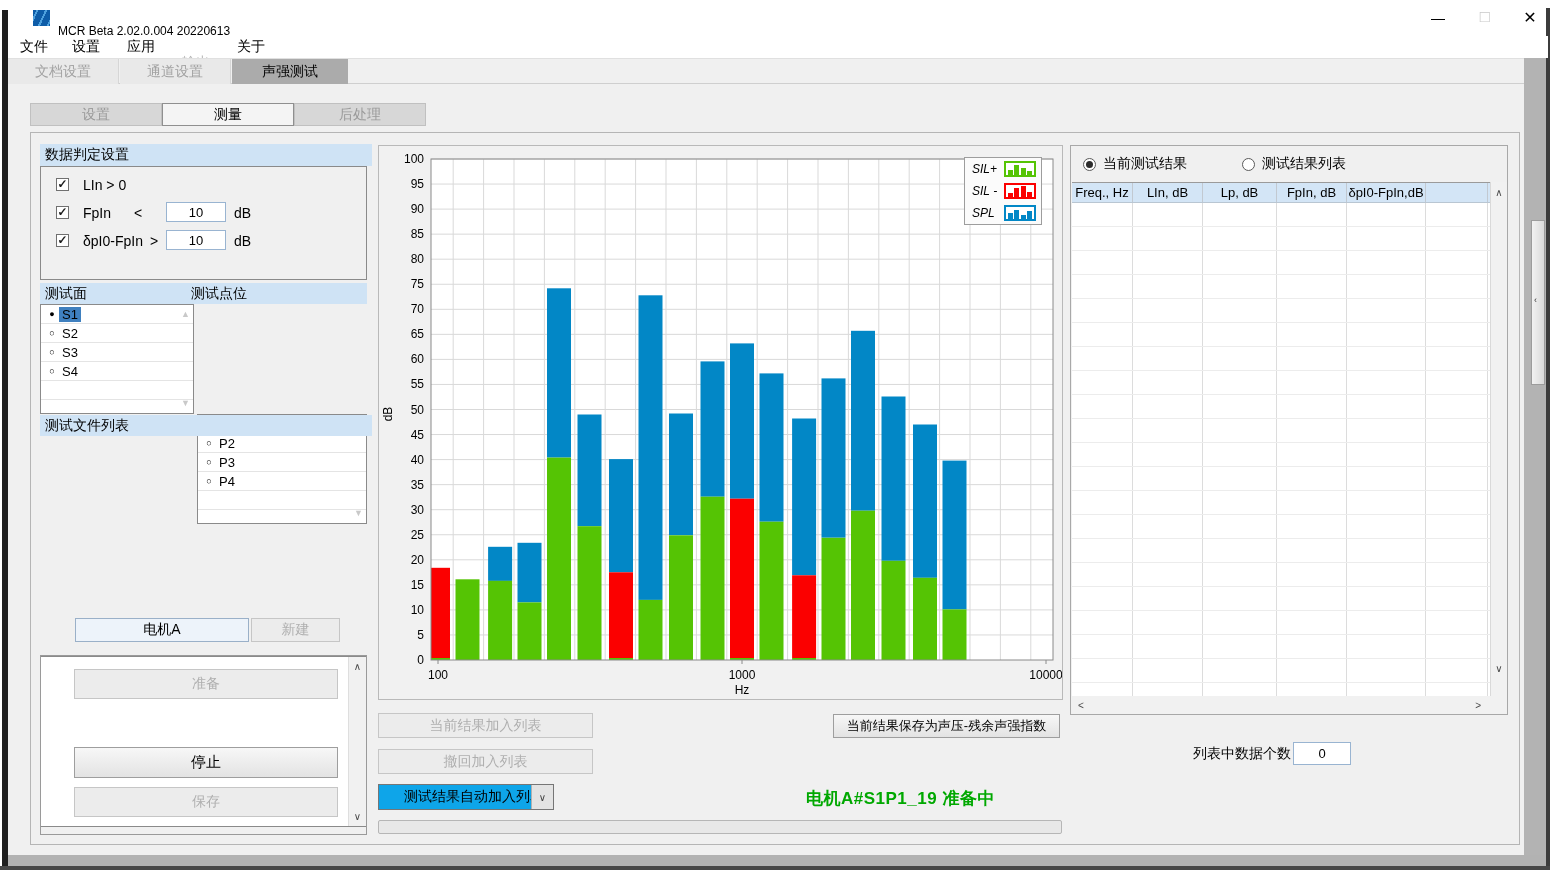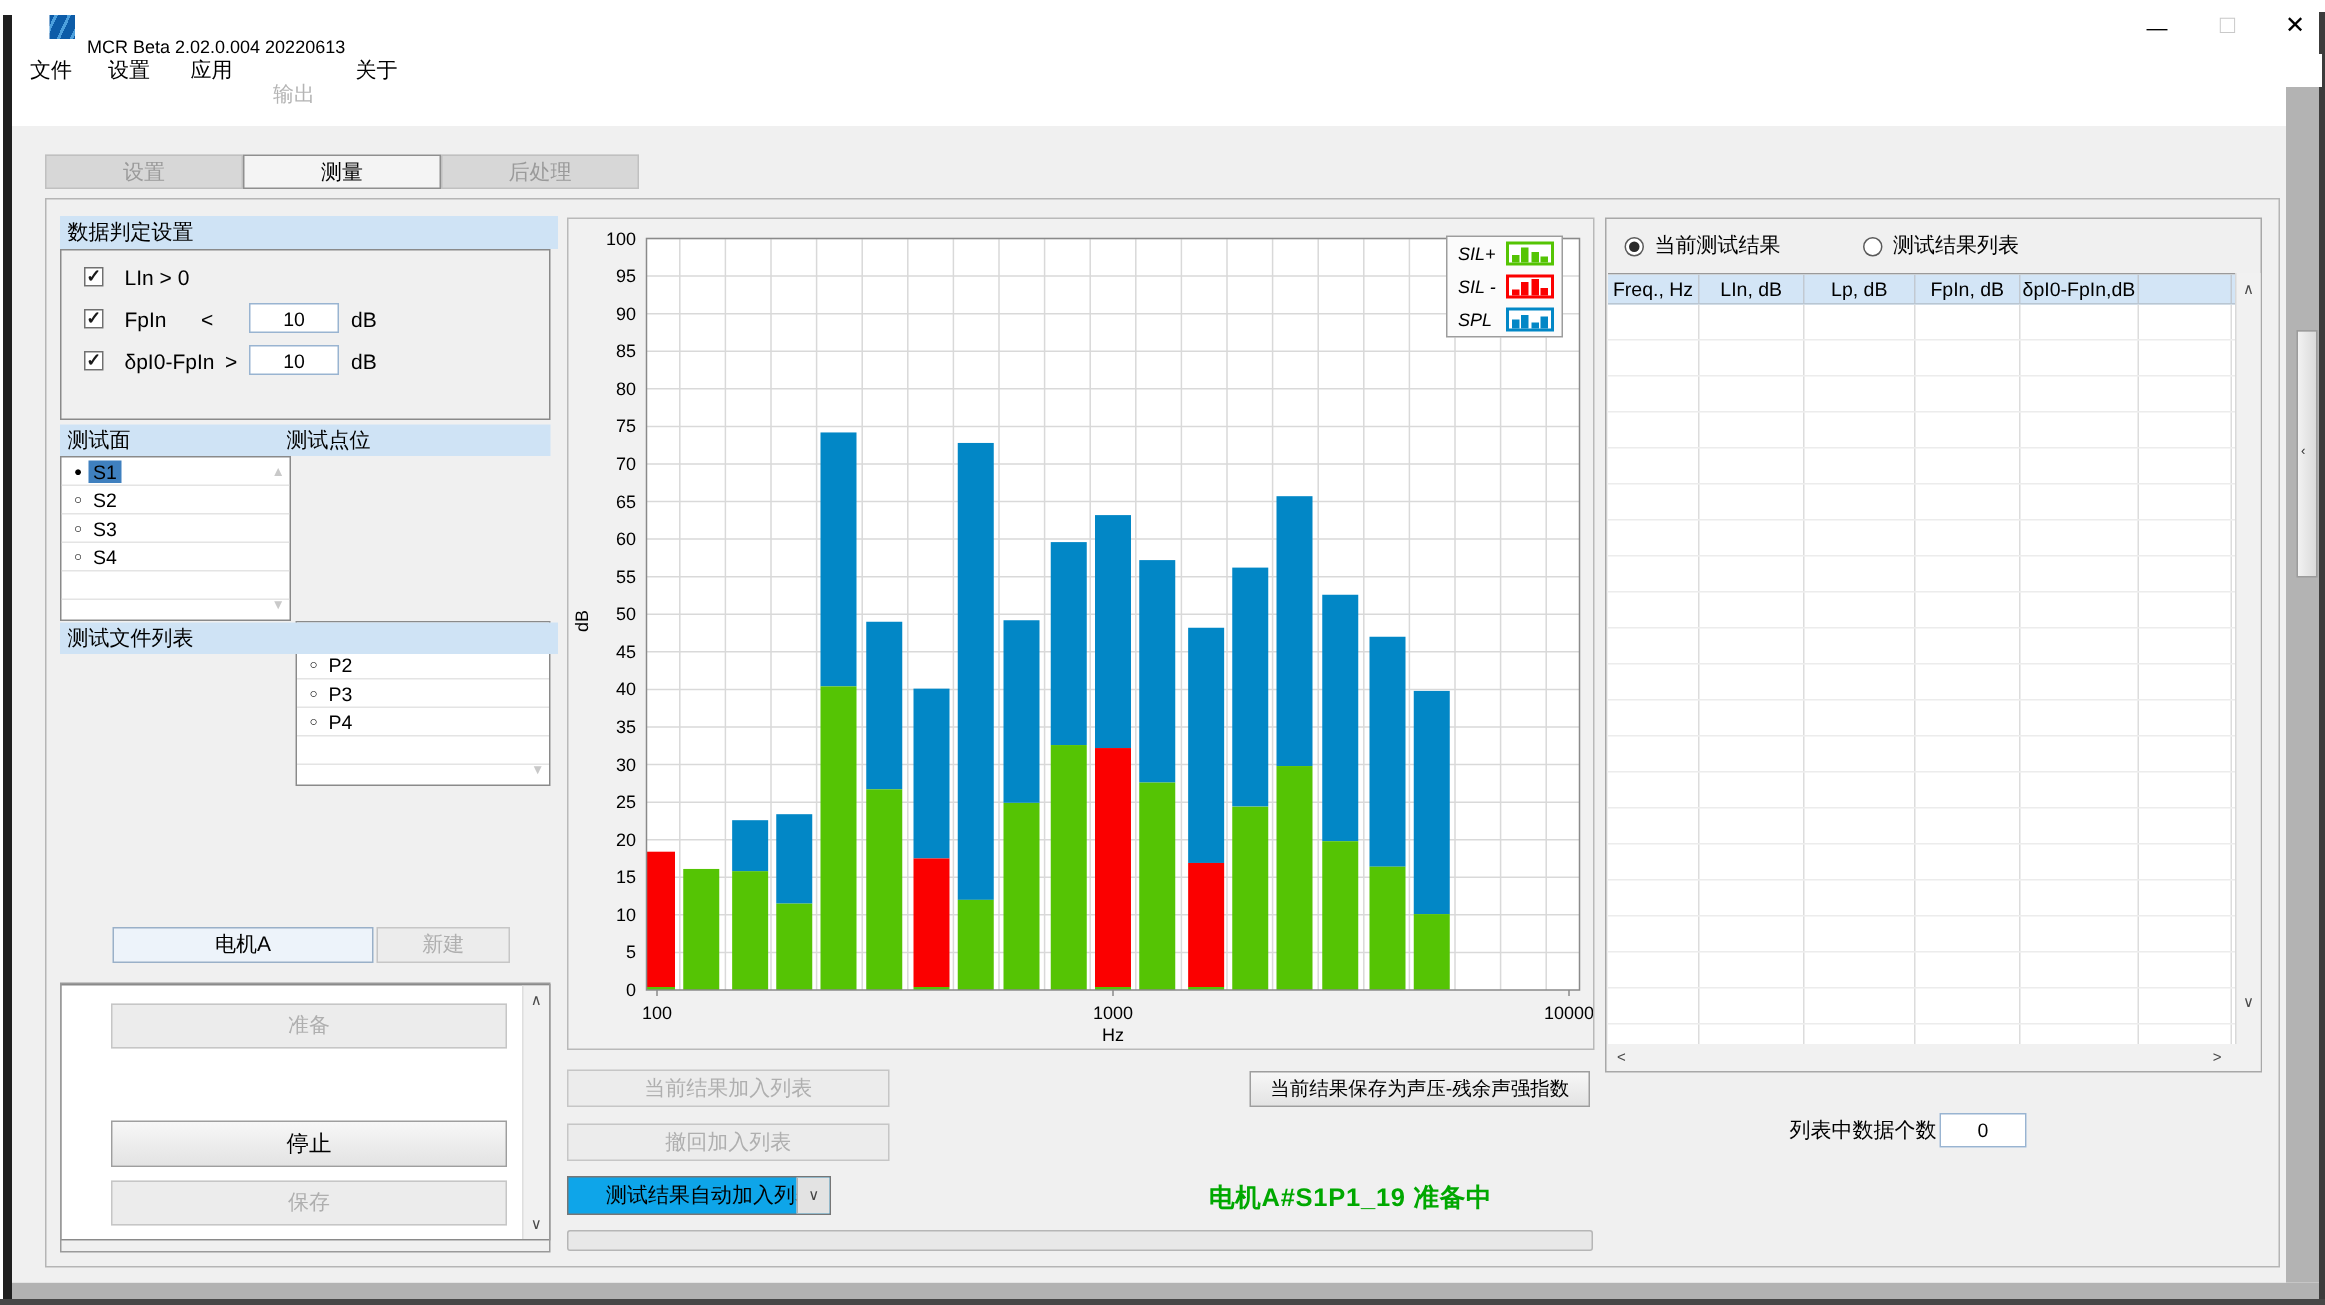--- a/index.html
+++ b/index.html
@@ -62,20 +62,25 @@
   </div>
 
   <div class="abs" style="left:8px;top:36px;width:1538px;height:22px;background:#fff;display:flex;align-items:center;padding-left:2px;">
     <span class="menu-item">文件</span>
     <span class="menu-item" style="margin-left:4px;">设置</span>
     <span class="menu-item" style="margin-left:7px;">应用</span>
     <span class="menu-item disabled" style="margin-left:7px;margin-top:32px;">输出</span>
     <span class="menu-item" style="margin-left:7px;">关于</span>
   </div>
 
+  <div class="abs" style="left:8px;top:58px;width:1516px;height:26px;background:#f0f0f0;border-top:1px solid #e0e0e0;border-bottom:1px solid #cfcfcf;box-sizing:border-box;">
+    <div class="tab abs" style="left:0;top:0;width:111px;background:#e9e9e9;color:#a2a2a2;border-right:1px solid #d6d6d6;">文档设置</div>
+    <div class="tab abs" style="left:112px;top:0;width:111px;background:#e9e9e9;color:#a2a2a2;border-right:1px solid #d6d6d6;">通道设置</div>
+    <div class="tab abs" style="left:224px;top:0;width:116px;background:#ababab;color:#000;">声强测试</div>
+  </div>
 
   <div class="abs" style="left:8px;top:84px;width:1516px;height:771px;background:#f0f0f0;"></div>
 
   <div class="abs" style="left:1524px;top:58px;width:22px;height:797px;background:#b3b3b3;"></div>
   <div class="abs" style="left:1531px;top:220px;width:14px;height:165px;background:linear-gradient(90deg,#f2f2f2,#dadada);border:1px solid #9c9c9c;box-sizing:border-box;">
     <span style="position:absolute;left:2px;top:74px;font-size:9px;color:#333;">‹</span>
   </div>
 
   <div class="tab abs" style="left:30px;top:103px;width:132px;height:23px;background:#d7d7d7;color:#9a9a9a;border:1px solid #c0c0c0;">设置</div>
   <div class="tab abs" style="left:162px;top:103px;width:132px;height:23px;background:#f4f4f4;color:#000;border:1px solid #8f8f8f;">测量</div>

